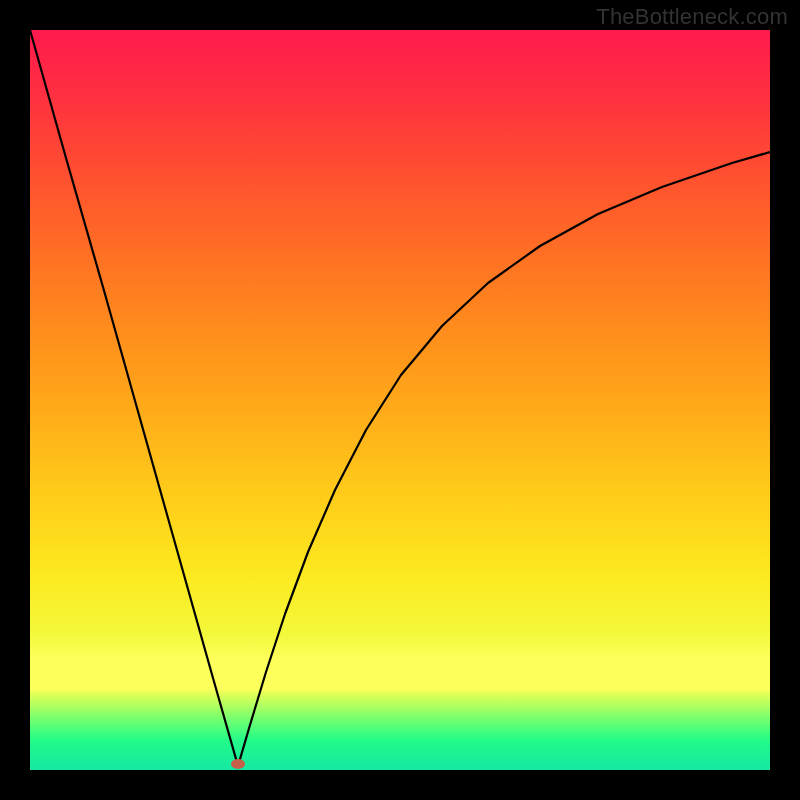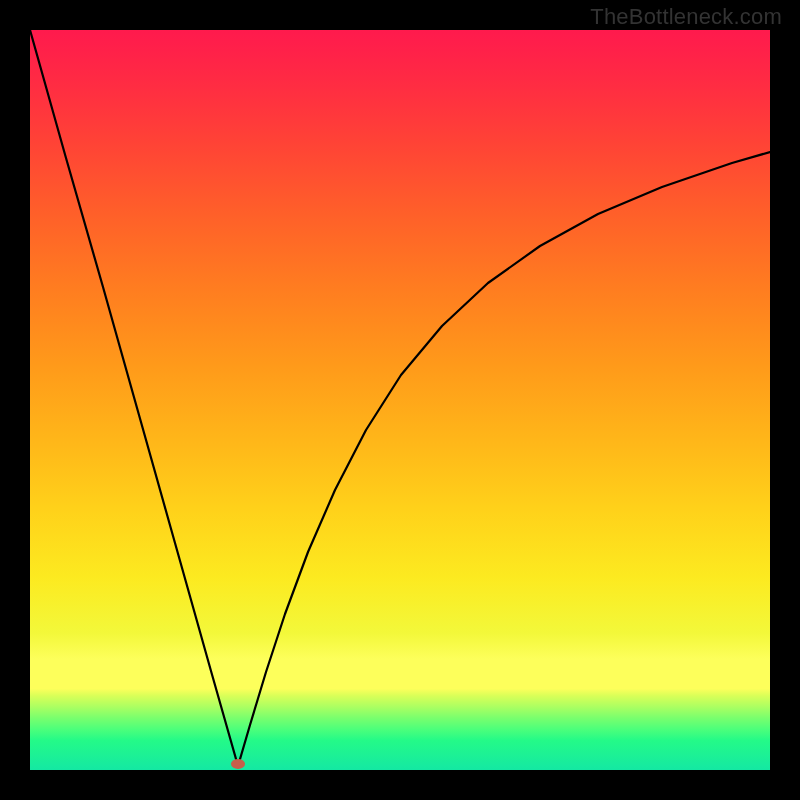--- a/index.html
+++ b/index.html
@@ -48,21 +48,21 @@
   .dot {
     position: absolute;
     width: 14px;
     height: 10px;
     border-radius: 50%;
     background: #c6604b;
   }
   .watermark {
     position: absolute;
     top: 4px;
-    right: 18px;
+    right: 12px;
     color: #333333;
     font-size: 22px;
     font-weight: 500;
     letter-spacing: 0.2px;
     font-family: Arial, sans-serif;
   }
 </style>
 </head>
 <body>
 

